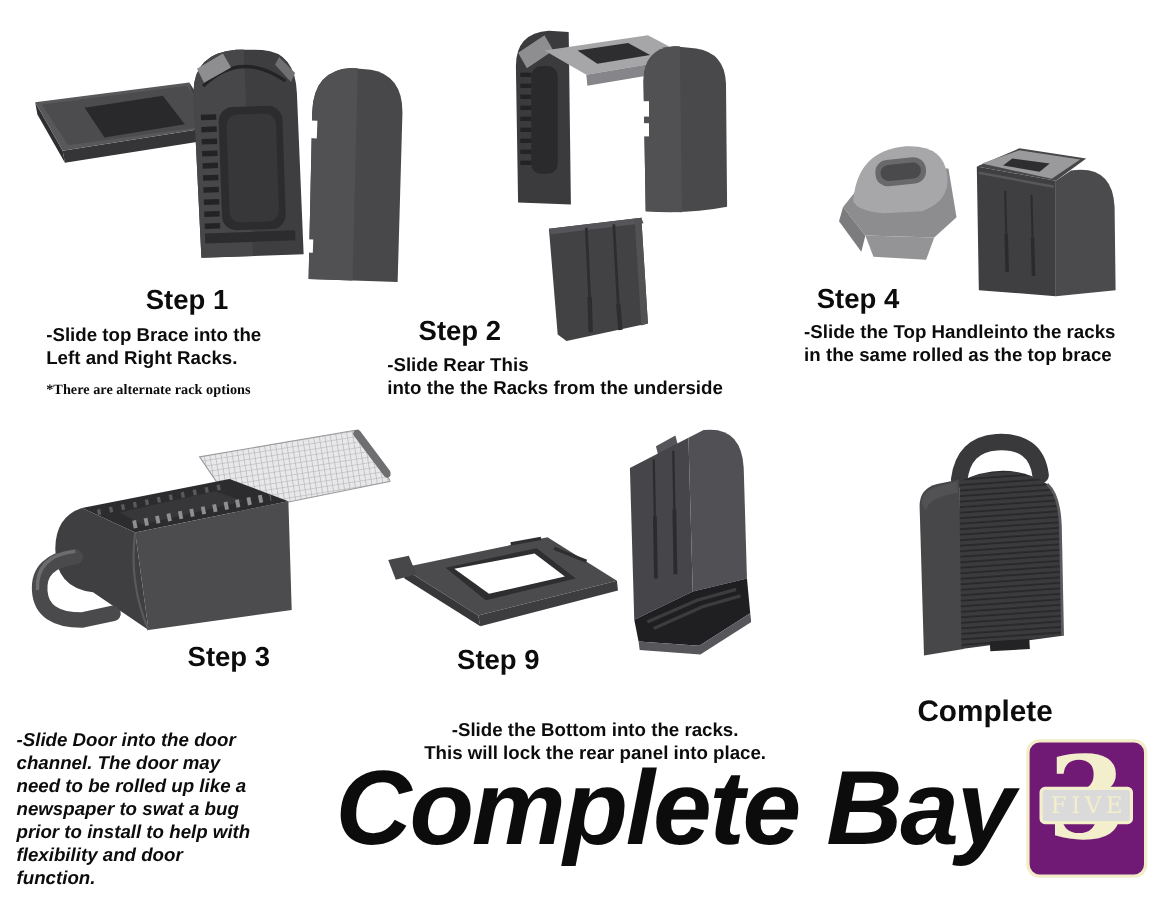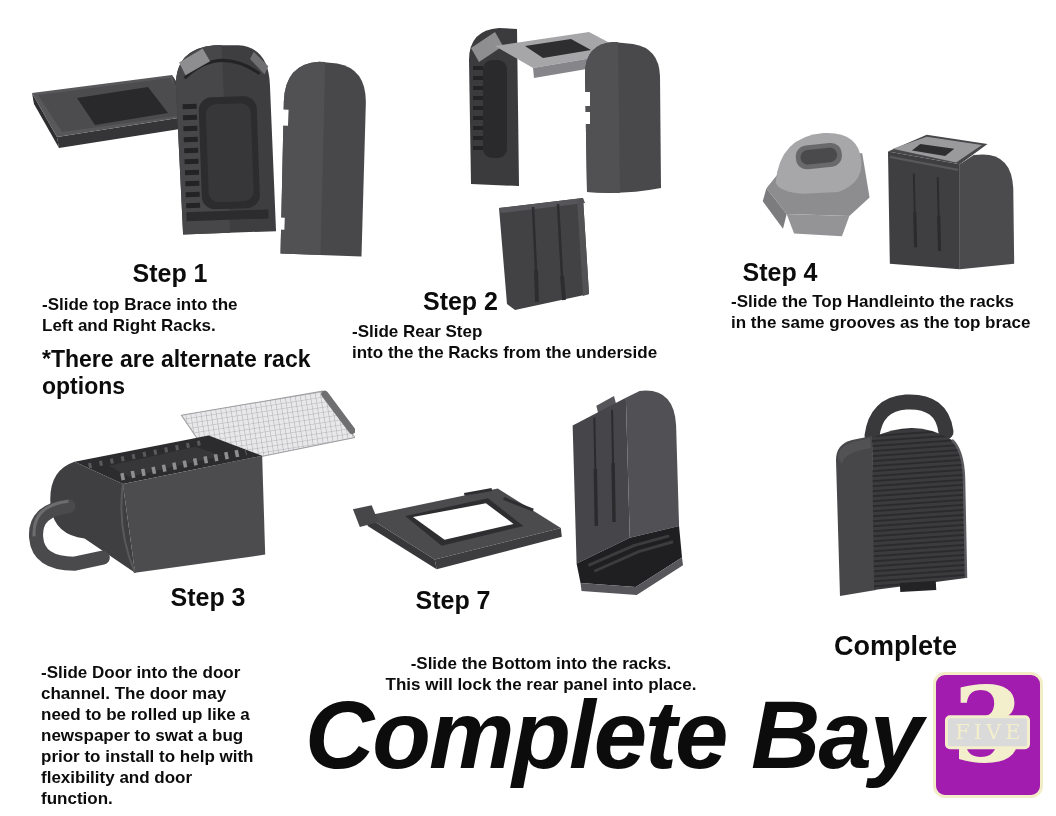--- a/index.html
+++ b/index.html
@@ -3,29 +3,29 @@
 <meta charset="utf-8">
 <style>
   html,body{margin:0;padding:0;background:#ffffff;}
   .canvas{
     position:relative;width:1056px;height:816px;background:#ffffff;
     font-family:"Liberation Sans",sans-serif;color:#0c0c0c;overflow:hidden;
   }
   .abs{position:absolute;}
   .step-label{font-weight:bold;font-size:25px;text-align:center;letter-spacing:0px;}
   .step-text{font-weight:bold;font-size:17px;line-height:21px;white-space:pre-line;}
-  .step-note{font-weight:bold;font-size:23px;white-space:pre-line;}
+  .step-note{font-weight:bold;font-size:13px;white-space:pre-line;font-family:Liberation Serif, serif;}
   .complete-label{font-weight:bold;font-size:27px;}
   .main-title{
     font-weight:bold;font-style:italic;font-size:96px;letter-spacing:-2px;
     white-space:nowrap;line-height:1.1;
   }
   .logo-box{
     width:104px;height:120px;border:3px solid #f2edc6;border-radius:12px;
-    background:#a21caf;position:absolute;overflow:visible;
+    background:#701a75;position:absolute;overflow:visible;
   }
   .logo-numeral{
     position:absolute;left:0;right:0;top:-14px;text-align:center;
     font-family:"DejaVu Serif",serif;font-weight:bold;font-size:104px;
     color:#f3eecb;line-height:1.25;
   }
   .logo-banner{
     position:absolute;left:9%;top:50%;transform:translateY(-58%);
     width:76%;height:28px;border:3px solid #f3eecb;border-radius:5px;
     background:#dadada;display:flex;align-items:center;justify-content:center;
@@ -109,22 +109,22 @@
       <rect x="146" y="100" width="7" height="12" fill="#ffffff"></rect>
     </g>
     <g>
       <polygon points="62,196 146,186 152,282 78,298 70,292" fill="#424245"></polygon>
       <polygon points="62,196 146,186 148,191 64,201" fill="#56565a"></polygon>
       <polygon points="146,186 152,282 146,284 140,188" fill="#525255"></polygon>
       <path d="M96,195 L99,258 M121,192 L125,264" stroke="#2d2d30" stroke-width="2.5" fill="none"></path>
       <path d="M99,258 L100,290 M125,264 L127,288" stroke="#2d2d30" stroke-width="4" fill="none"></path>
     </g>
   </svg>
-  <div class="abs step-label" style="left:338px;top:287px;width:160px;text-align:right;">Step 2</div>
-  <div class="abs step-text" style="left:352px;top:321px;width:320px;">-Slide Rear Step
+  <div class="abs step-label" style="left:338px;top:287px;width:160px;">Step 2</div>
+  <div class="abs step-text" style="left:352px;top:321px;width:320px;">-Slide Rear This
 into the the Racks from the underside</div>
 
   <svg class="abs" style="left:748px;top:98px;" width="280" height="175" viewBox="0 0 300 190">
     <g>
       <polygon points="18,98 50,58 122,60 130,108 108,128 40,126" fill="#8d8d90"></polygon>
       <path d="M28,92 Q32,42 80,38 Q118,36 121,68 Q123,92 96,102 L58,104 Q32,102 28,92 Z" fill="#a7a7aa"></path>
       <g transform="rotate(-6 76 64)">
         <rect x="50" y="50" width="50" height="26" rx="12" fill="#69696c"></rect>
         <rect x="55" y="55" width="40" height="16" rx="8" fill="#4a4a4d"></rect>
       </g>
@@ -137,21 +137,21 @@
       <polygon points="185,50 222,55 212,63 176,57" fill="#2e2e31"></polygon>
       <polygon points="150,58 228,72 228,186 152,180" fill="#3f3f42"></polygon>
       <path d="M178,82 L179,124 M204,86 L205,128" stroke="#2b2b2e" stroke-width="2" fill="none"></path>
       <path d="M179,124 L180,162 M205,128 L206,166" stroke="#2b2b2e" stroke-width="3.5" fill="none"></path>
       <path d="M228,72 L243,62 Q284,56 286,98 L287,180 L228,186 Z" fill="#4b4b4e"></path>
       <path d="M152,64 L226,78" stroke="#58585b" stroke-width="2.5" fill="none"></path>
     </g>
   </svg>
   <div class="abs step-label" style="left:700px;top:258px;width:160px;">Step 4</div>
   <div class="abs step-text" style="left:731px;top:291px;width:320px;">-Slide the Top Handleinto the racks
-in the same grooves as the top brace</div>
+in the same rolled as the top brace</div>
 
   <svg class="abs" style="left:22px;top:383px;" width="333" height="207" viewBox="0 0 330 205">
     <defs>
       <pattern id="mesh4" width="5" height="5" patternUnits="userSpaceOnUse" patternTransform="rotate(-9)">
         <rect width="5" height="5" fill="#e8e8ea"></rect>
         <path d="M0 0H5M0 0V5" stroke="#ababae" stroke-width="1"></path>
       </pattern>
     </defs>
     <g>
       <polygon points="158,32 298,8 330,54 192,82" fill="url(#mesh4)" stroke="#9c9c9f" stroke-width="1"></polygon>
@@ -163,21 +163,21 @@
       <line x1="98" y1="93" x2="222" y2="68" stroke="#8f8f92" stroke-width="7" stroke-dasharray="3.5 7"></line>
       <line x1="66" y1="82" x2="178" y2="59" stroke="#5a5a5d" stroke-width="5" stroke-dasharray="3 8"></line>
       <polygon points="100,100 238,72 241,170 112,188" fill="#4c4c4f"></polygon>
       <path d="M52,78 Q28,86 28,115 Q28,150 62,154 L112,188 L100,100 Z" fill="#3f3f42"></path>
       <path d="M46,122 Q12,126 14,153 Q16,179 52,179 L80,173" stroke="#4a4a4d" stroke-width="14" fill="none" stroke-linecap="round"></path>
       <path d="M46,117 Q10,121 12,152" stroke="#6d6d70" stroke-width="3" fill="none"></path>
       <path d="M100,100 Q94,146 112,188" stroke="#59595c" stroke-width="2" fill="none"></path>
     </g>
   </svg>
   <div class="abs step-label" style="left:128px;top:583px;width:160px;">Step 3</div>
-  <div class="abs step-text" style="left:41px;top:662px;width:260px;">-Slide Door into the door
+  <div class="abs step-text" style="left:15px;top:662px;width:260px;font-style:italic;">-Slide Door into the door
 channel. The door may
 need to be rolled up like a
 newspaper to swat a bug
 prior to install to help with
 flexibility and door
 function.</div>
 
   <svg class="abs" style="left:348px;top:378px;" width="335" height="222" viewBox="0 0 340 225">
     <g>
       <polygon points="18,140 152,112 216,152 88,184" fill="#4b4b4e"></polygon>
@@ -193,21 +193,21 @@
       <polygon points="252,28 270,18 273,30 255,40" fill="#55555a"></polygon>
       <polygon points="228,48 282,20 286,162 232,188" fill="#46464a"></polygon>
       <path d="M250,40 L251,92 M268,32 L269,86" stroke="#2b2b2e" stroke-width="2" fill="none"></path>
       <path d="M251,92 L252,150 M269,86 L270,146" stroke="#2b2b2e" stroke-width="3.5" fill="none"></path>
       <path d="M282,20 L296,13 Q331,9 333,48 L336,150 L286,162 Z" fill="#515055"></path>
       <polygon points="232,188 286,162 336,150 339,182 292,212 236,208" fill="#1f1f22"></polygon>
       <path d="M250,196 L295,176 L330,166 M244,190 L290,170 L326,160" stroke="#3c3c3f" stroke-width="3" fill="none"></path>
       <polygon points="236,208 292,212 339,182 340,190 293,220 237,216" fill="#57575b"></polygon>
     </g>
   </svg>
-  <div class="abs step-label" style="left:373px;top:586px;width:160px;">Step 7</div>
+  <div class="abs step-label" style="left:373px;top:586px;width:160px;">Step 9</div>
   <div class="abs step-text" style="left:371px;top:653px;width:340px;text-align:center;">-Slide the Bottom into the racks.
 This will lock the rear panel into place.</div>
 
   <svg class="abs" style="left:800px;top:390px;" width="170" height="213" viewBox="0 0 170 213">
     <defs>
       <pattern id="slats" width="8" height="5" patternUnits="userSpaceOnUse" patternTransform="rotate(-4)">
         <rect width="8" height="5" fill="#3b3b3e"></rect>
         <line x1="0" y1="1" x2="8" y2="1" stroke="#27272a" stroke-width="1.6"></line>
       </pattern>
     </defs>

